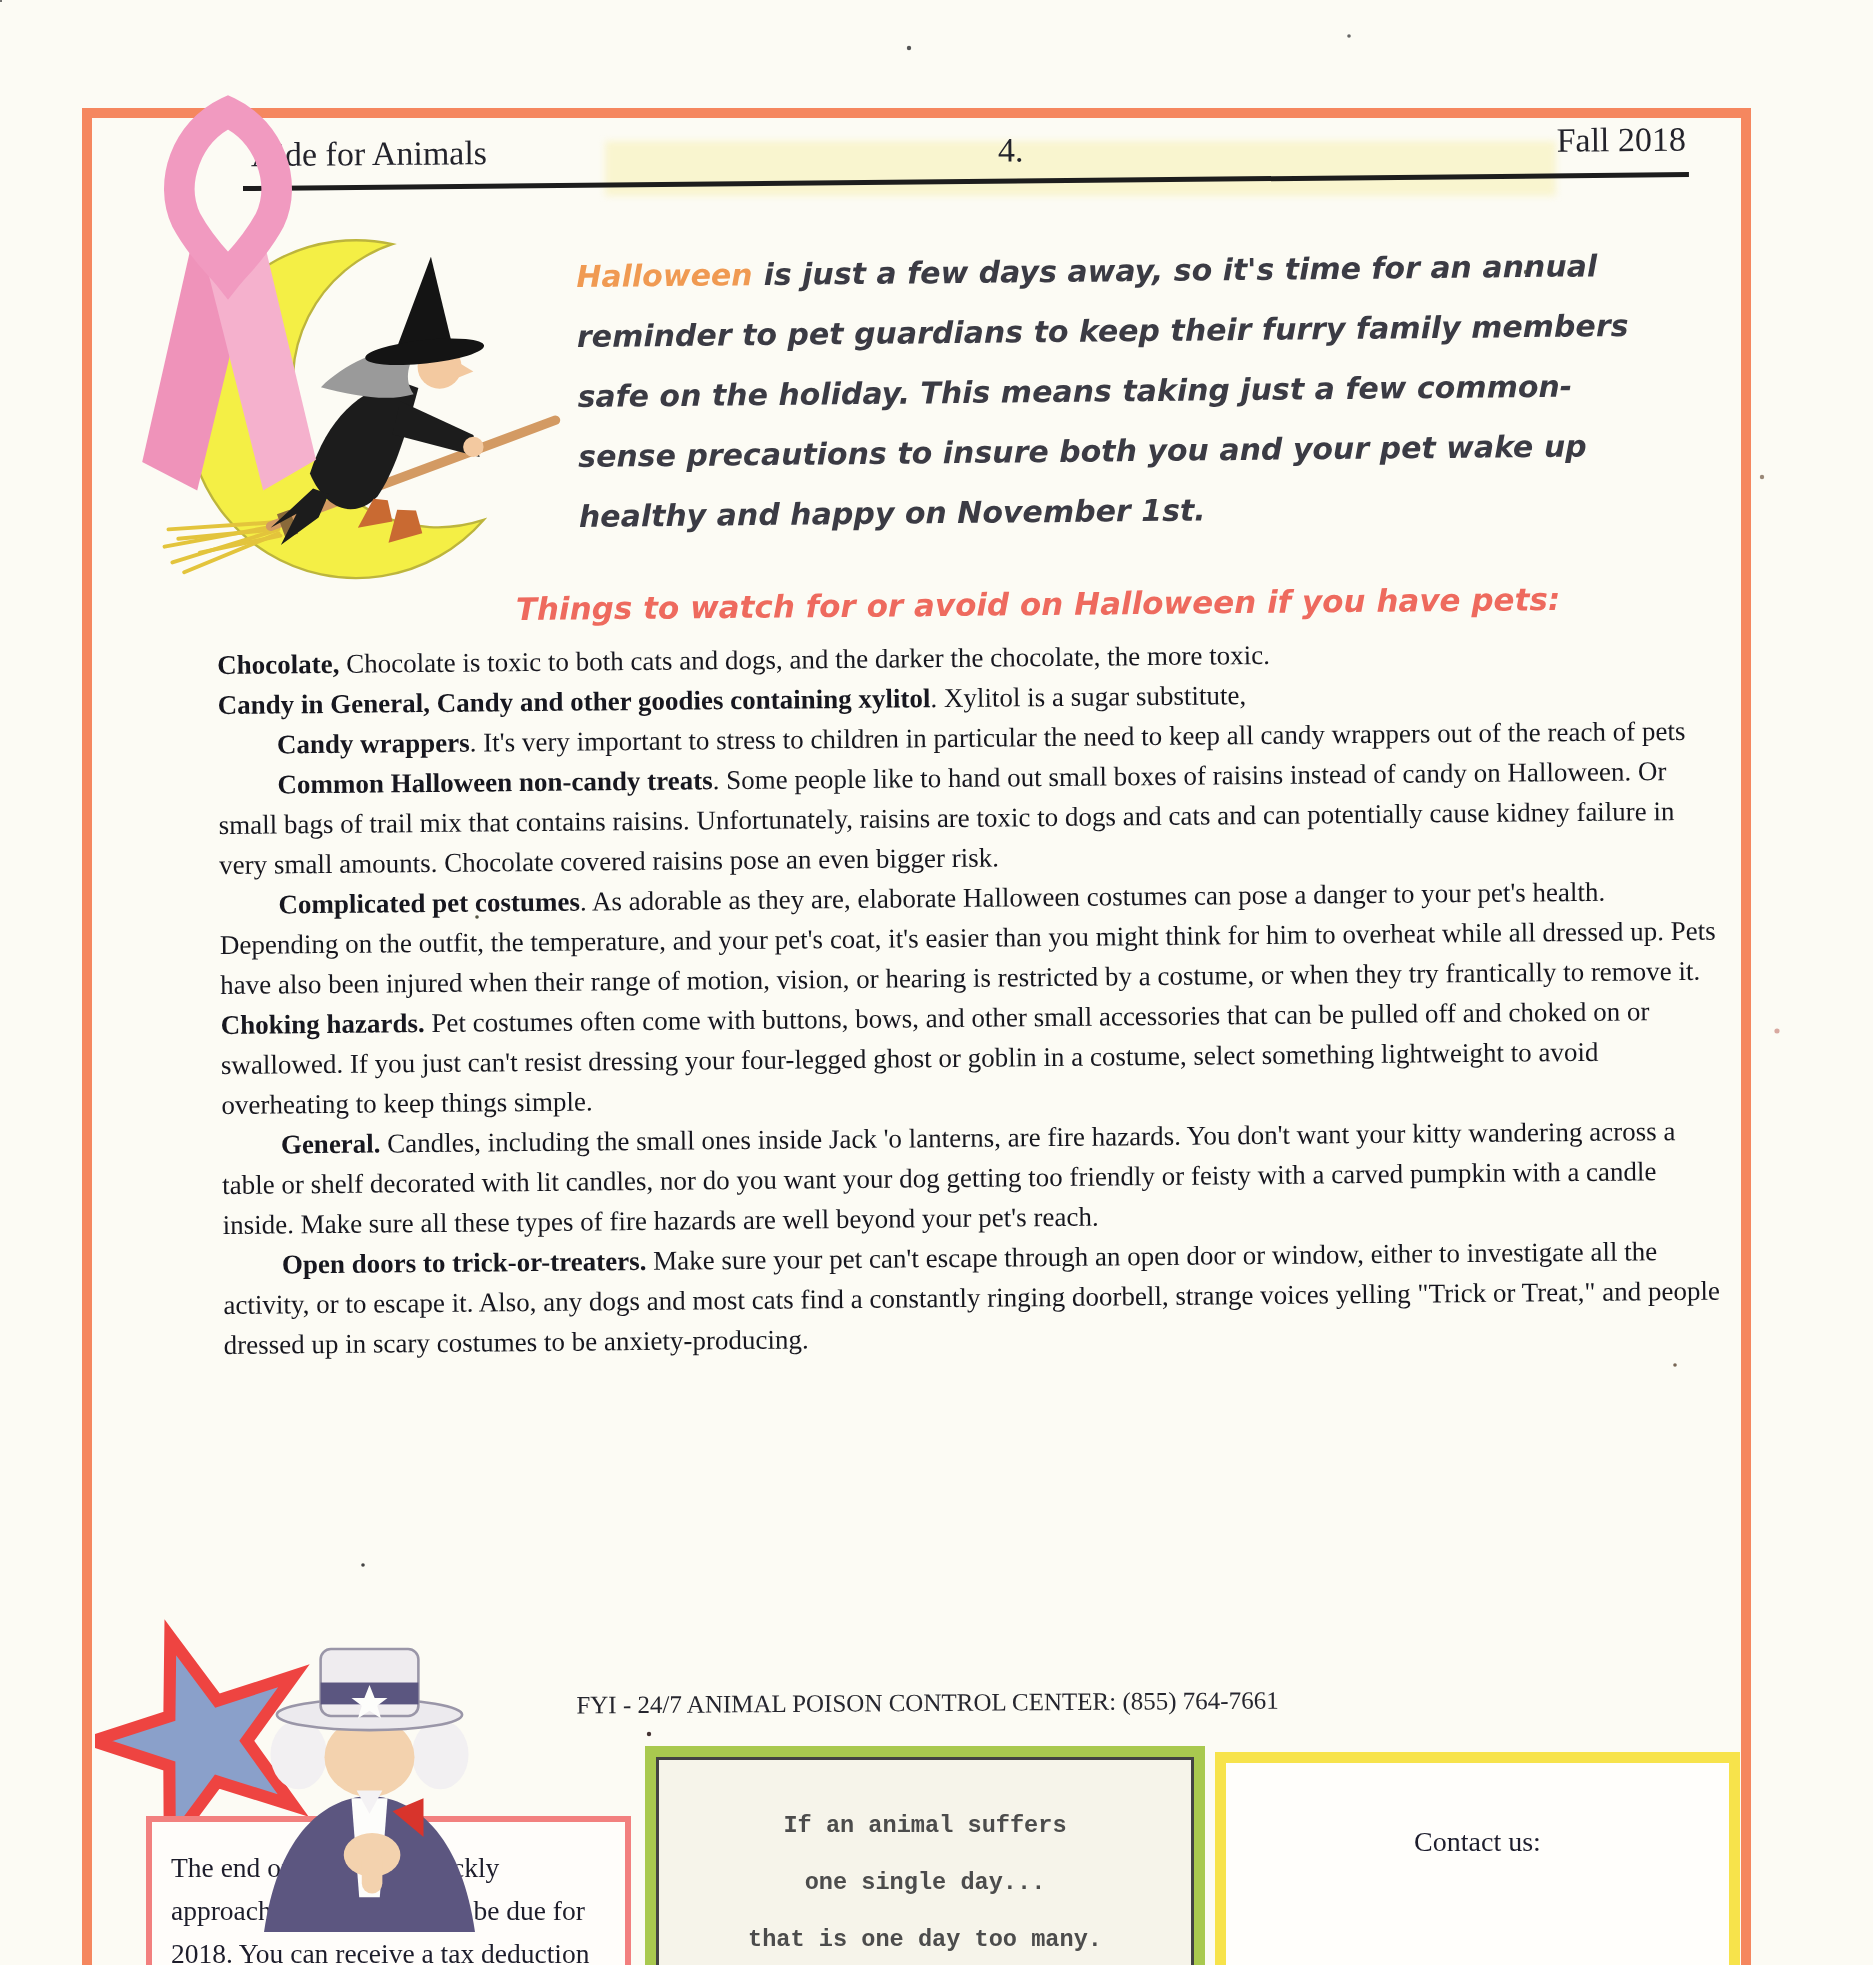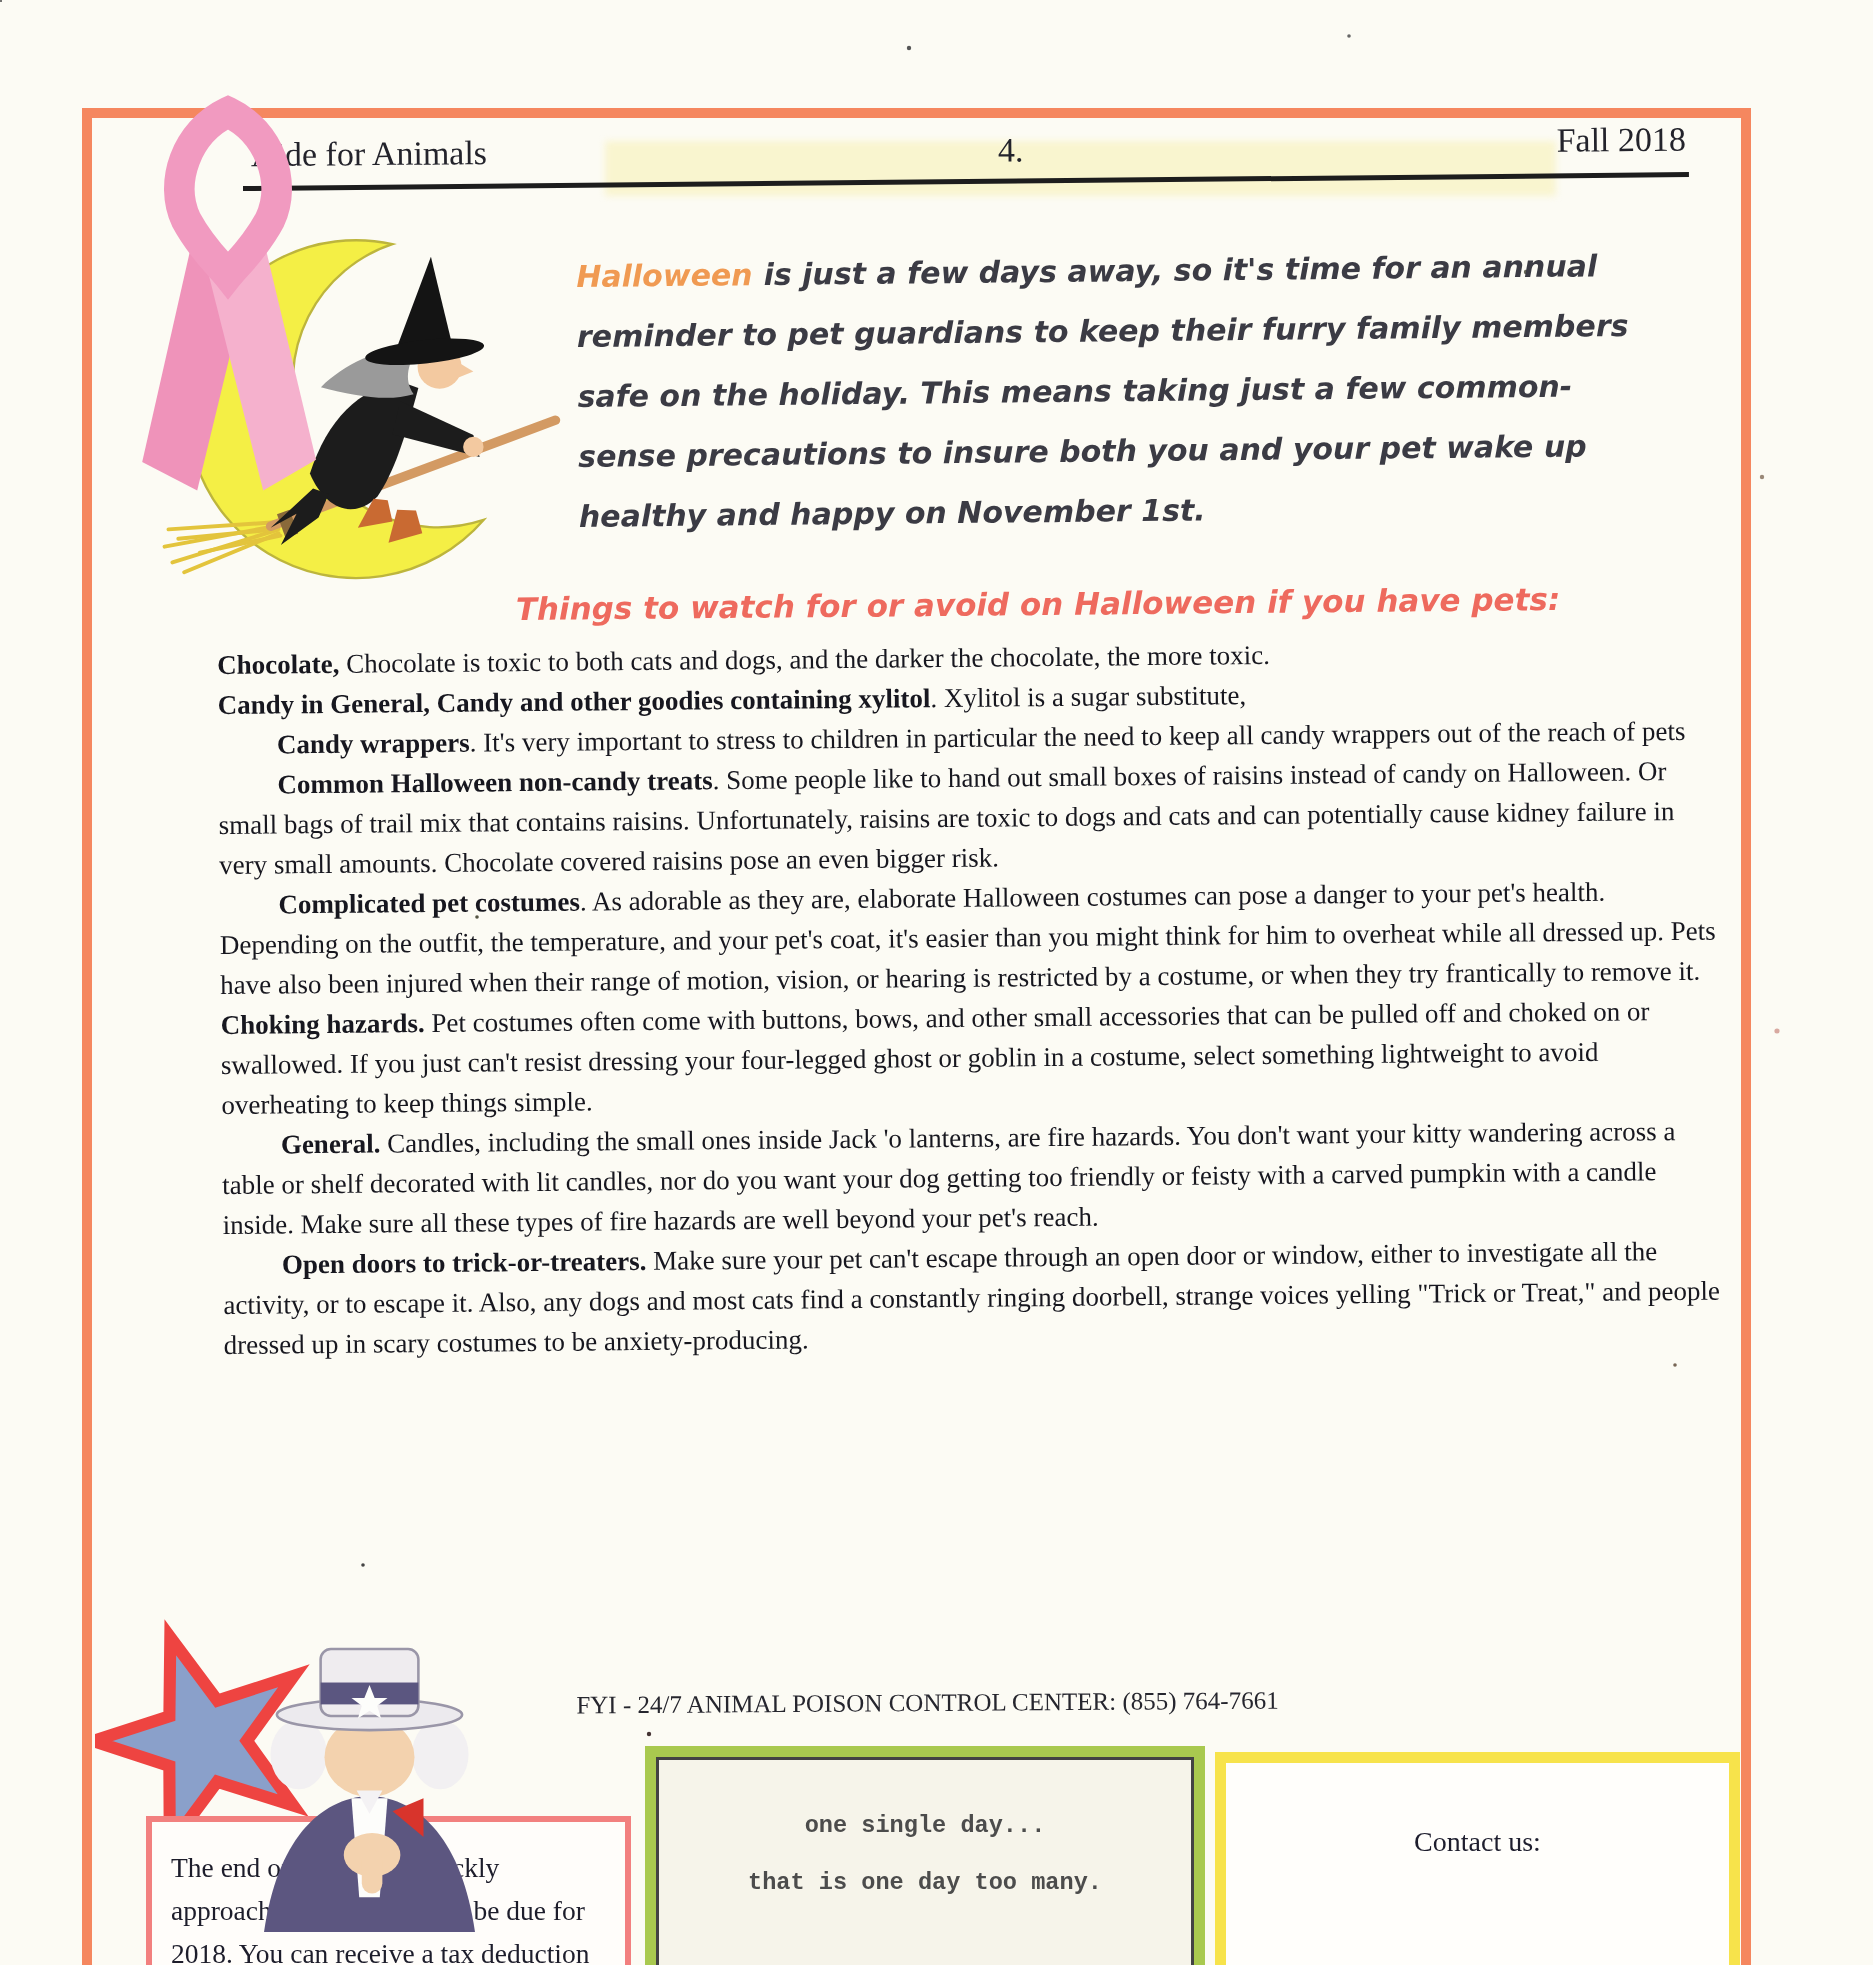--- a/index.html
+++ b/index.html
@@ -171,20 +171,21 @@
   </svg>
 </div>
 
 <div class="abs donation">
   <span>The end of the year is quickly approaching and taxes will be due for 2018. You can receive a tax deduction by donating to Aide for Animals while helping us to continue our mission.      Please also consider a monthly donation which can easily be made through your bank.  We need you!</span>
 </div>
 
 <div class="abs quote-card">
   <div class="quote-inner">
     <div class="quote-lines">
+      <div>If an animal suffers</div>
       <div>one single day...</div>
       <div>that is one day too many.</div>
     </div>
 
   </div>
 </div>
 
 <div class="abs contact">
     <div class="contact-line">Contact us:</div>
     <div class="contact-line gap"></div>

